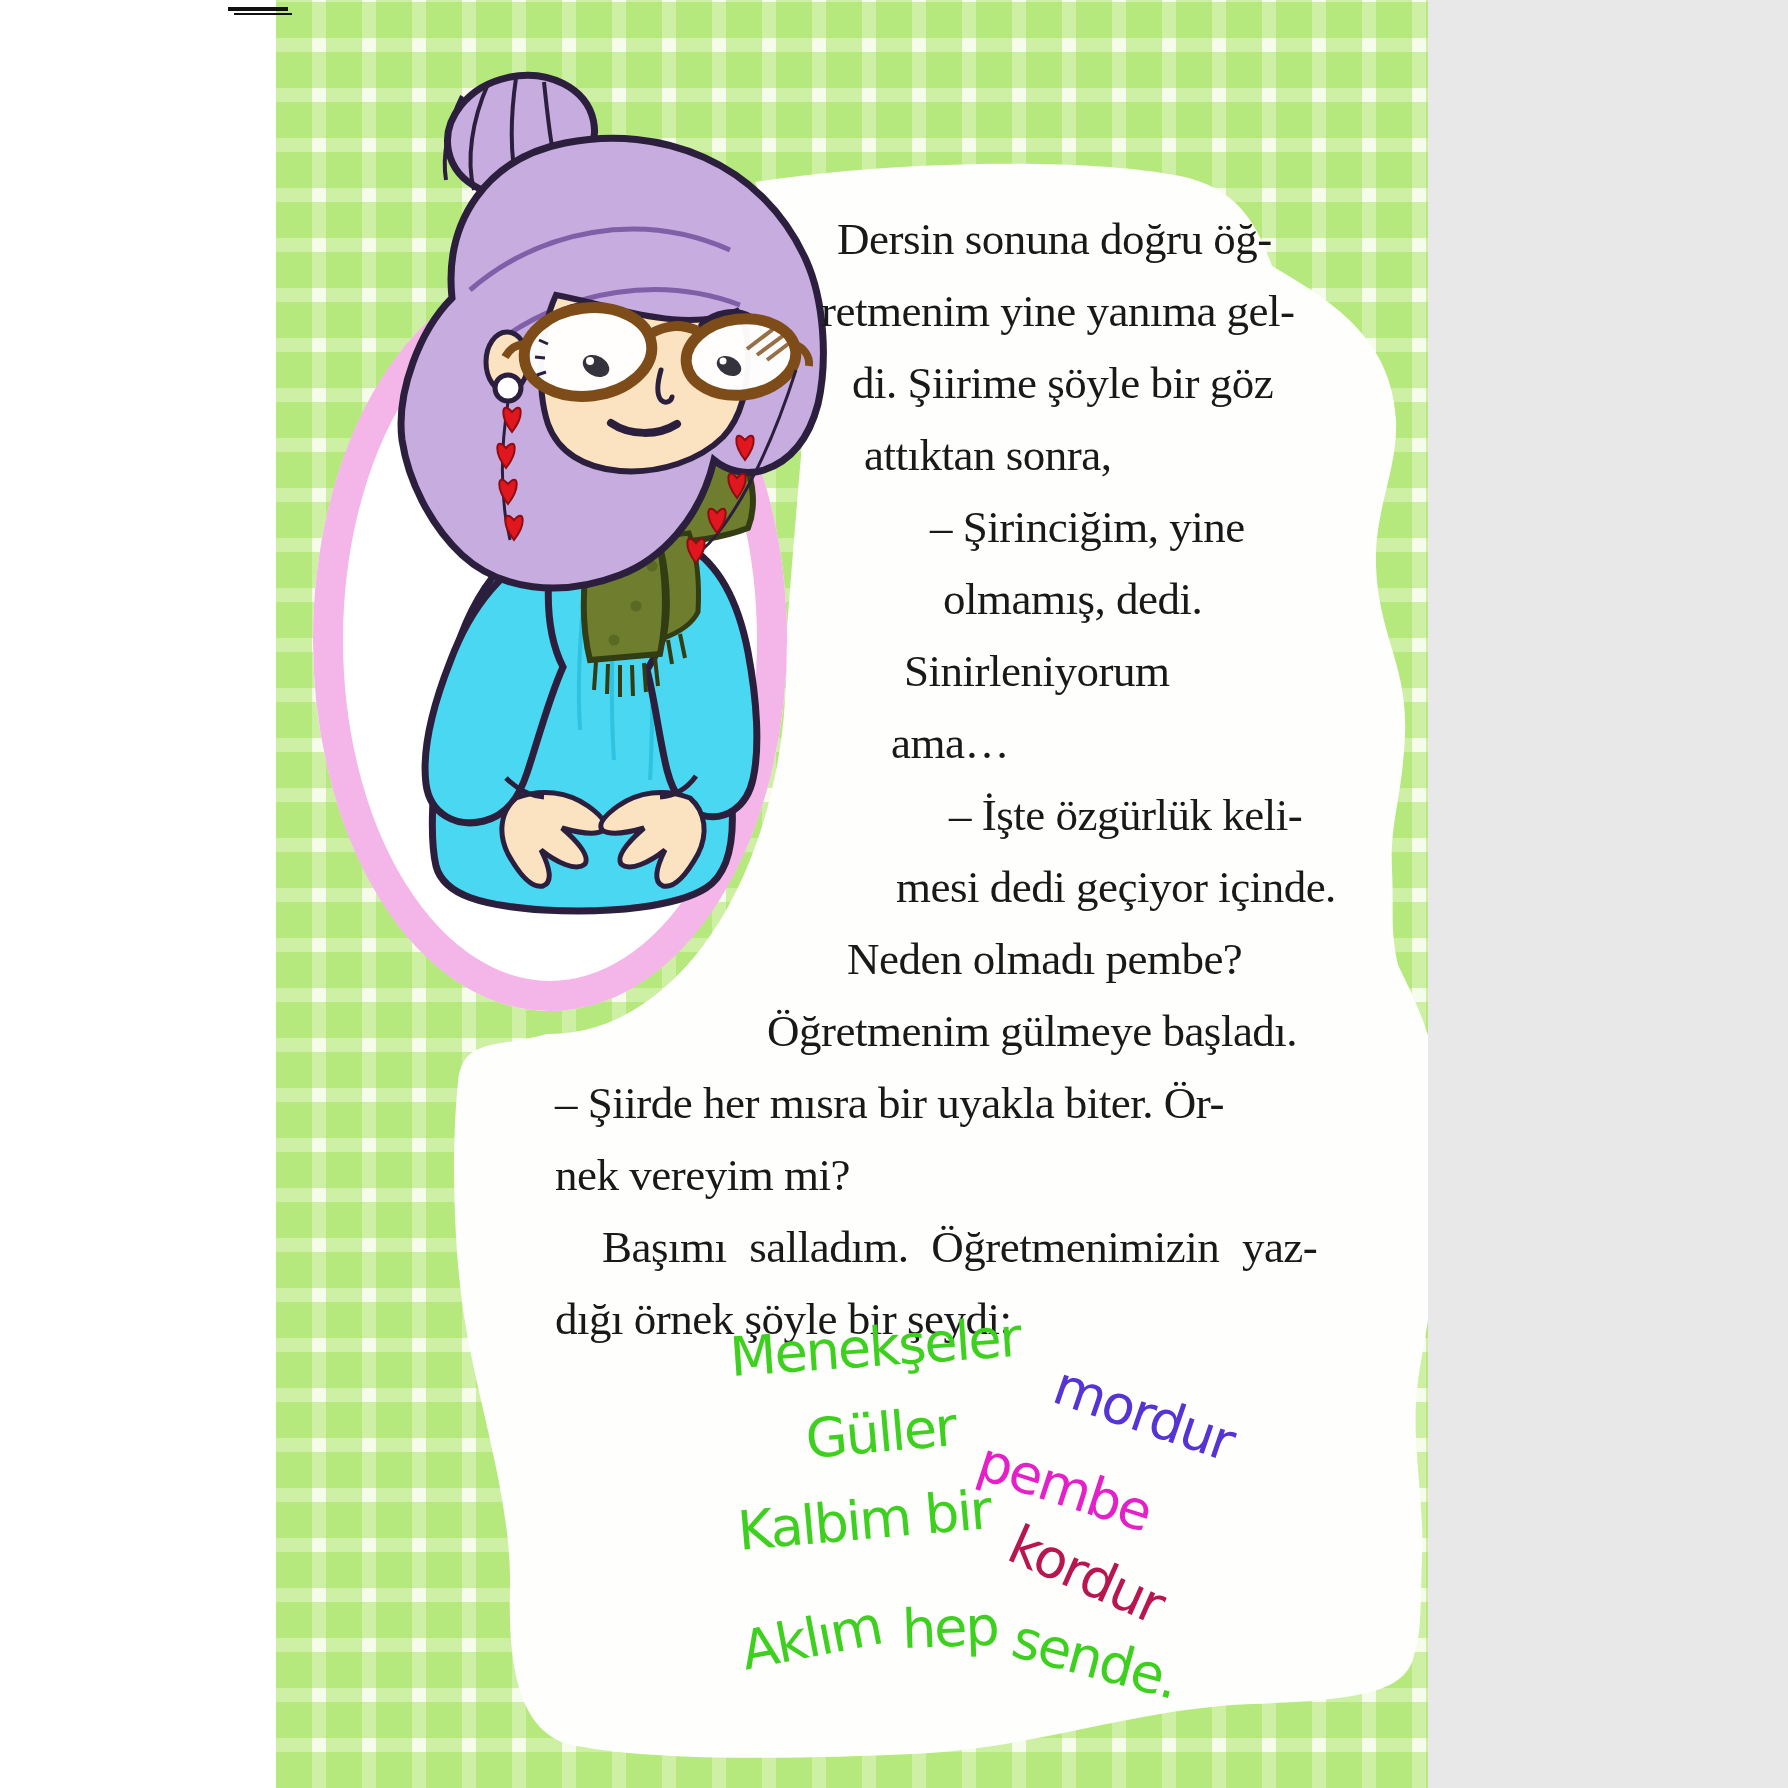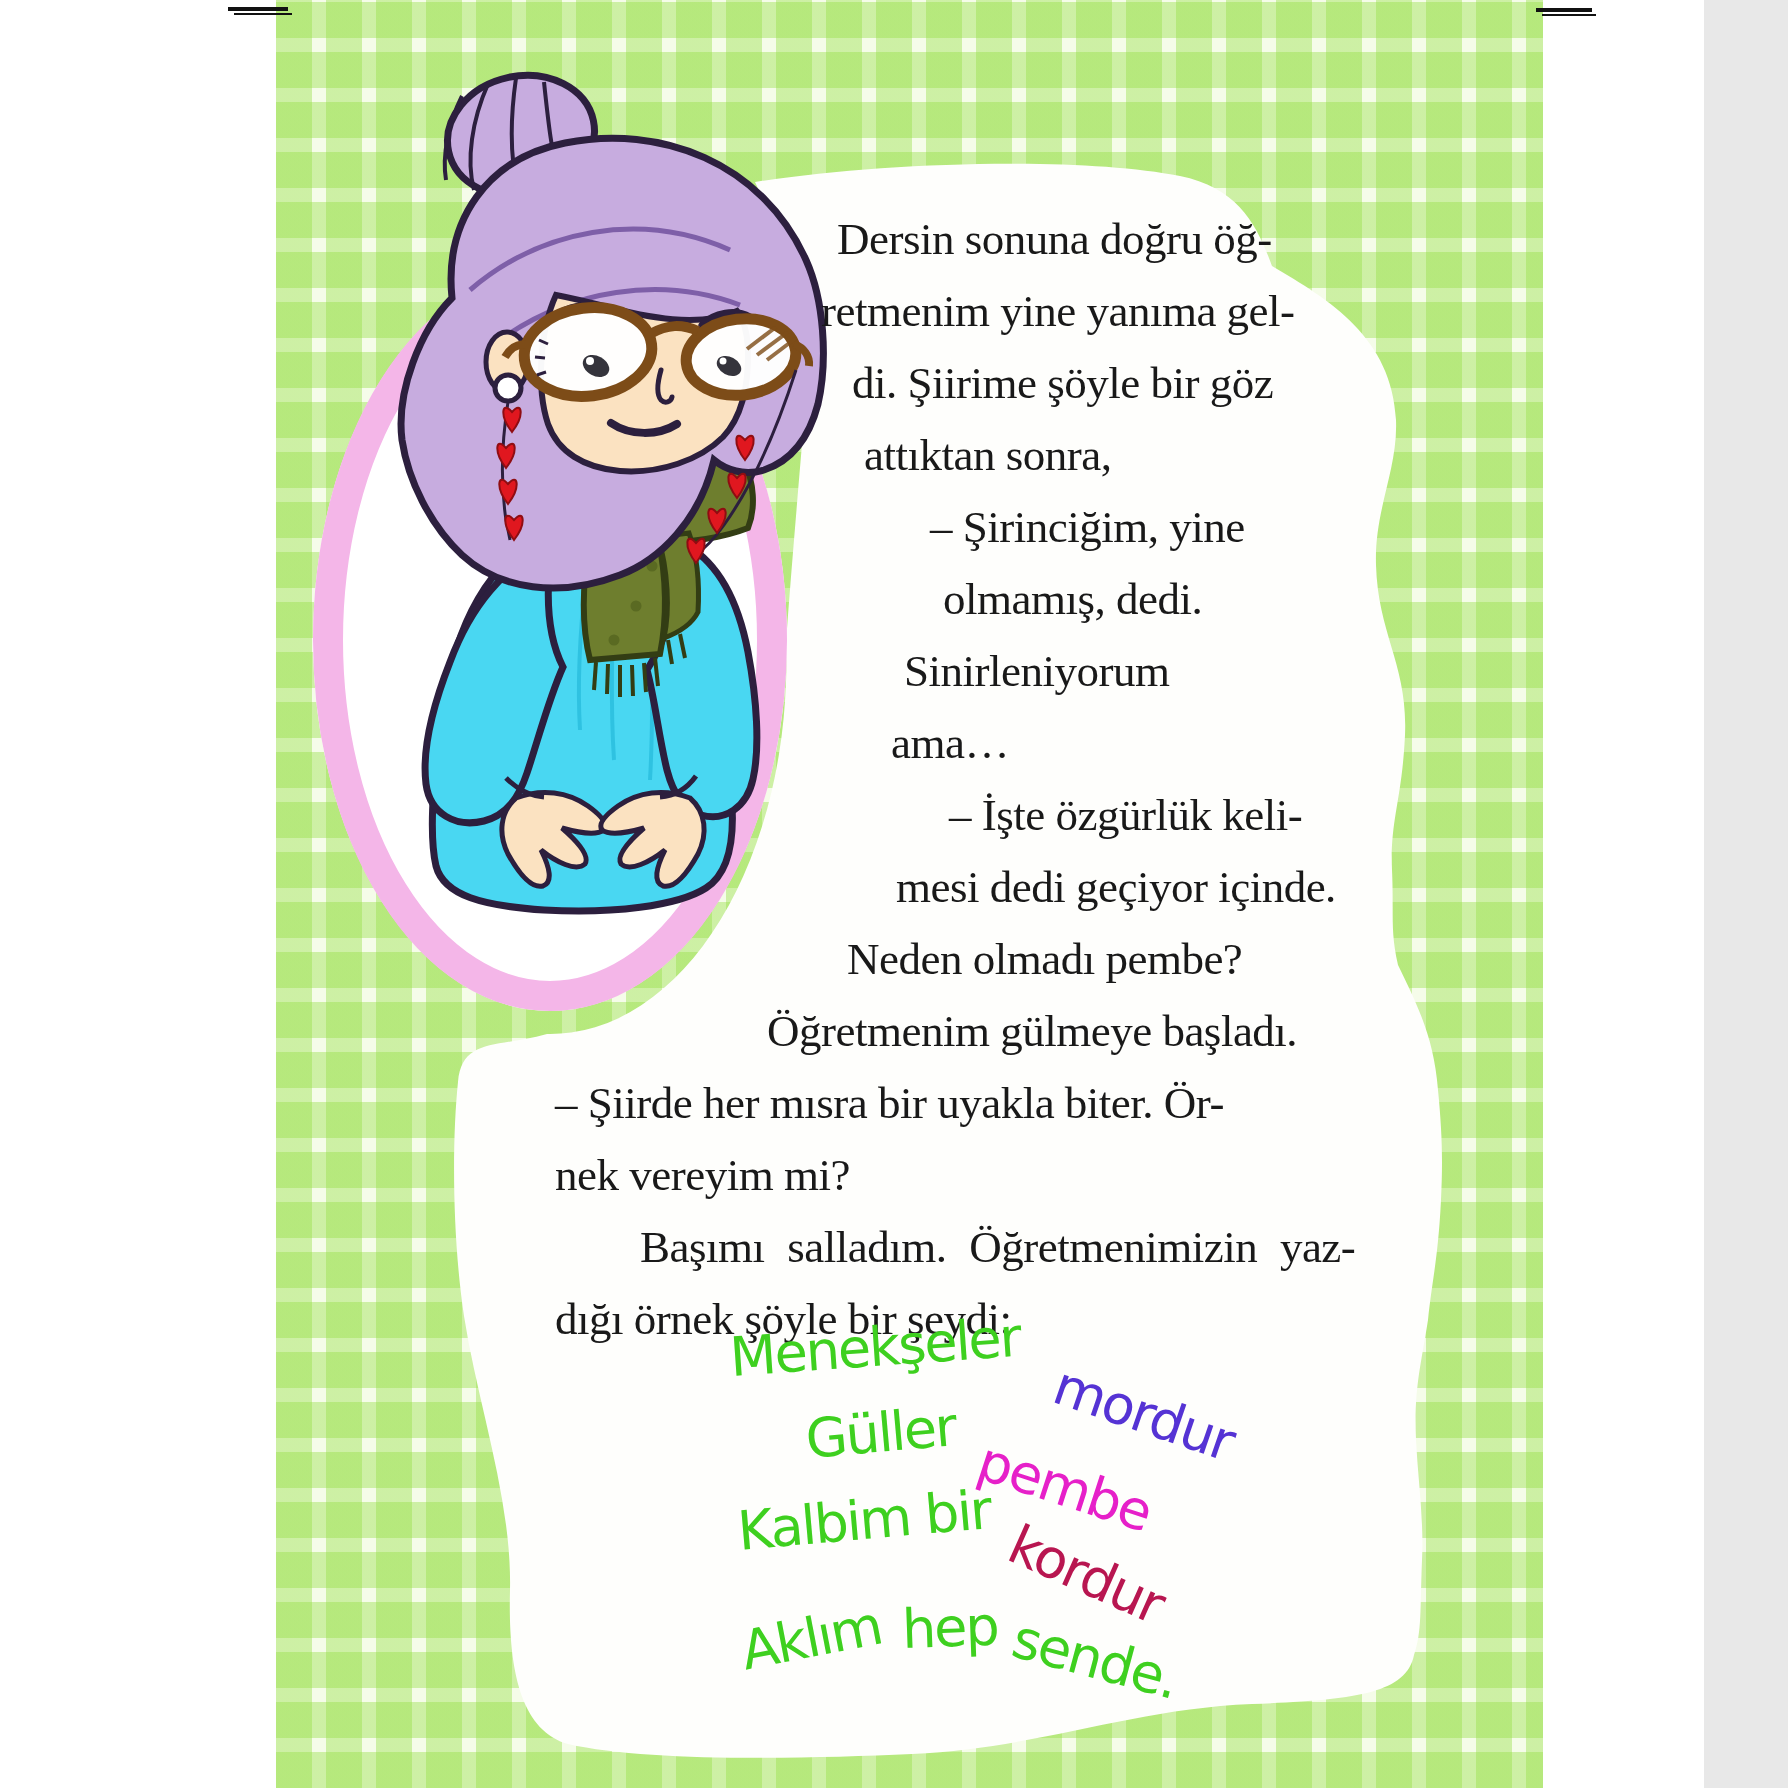--- a/index.html
+++ b/index.html
@@ -19,42 +19,42 @@
     --scarf:#6e7e2e;
     --scarf-ink:#333d14;
     --scarf-dot:#5a6a22;
     --frame:#7d4c18;
     --heart:#e0171f;
     --pupil:#35343c;
   }
   *{margin:0;padding:0;box-sizing:border-box;}
   html,body{background:#e8e8e8;}
   .canvas{
-    position:relative;width:1704px;height:1788px;
+    position:relative;width:1428px;height:1788px;
     background:var(--page-bg);overflow:hidden;
     font-family:"Liberation Serif", serif;
   }
   .gingham{
     position:absolute;left:276px;top:0;width:1267px;height:1788px;
     background-color:var(--gingham-base);
     background-image:
       repeating-linear-gradient(90deg, var(--gingham-stripe) 0 36px, rgba(0,0,0,0) 36px 50px),
       repeating-linear-gradient(0deg,  var(--gingham-stripe) 0 36px, rgba(0,0,0,0) 36px 50px);
   }
   .crop-mark{position:absolute;height:4px;background:var(--mark);}
   .crop-mark::after{content:"";position:absolute;left:6px;top:6px;right:-4px;height:2px;background:var(--mark);}
   .mark-left{left:228px;top:7px;width:60px;}
   .mark-right{left:1536px;top:8px;width:56px;}
   .art{position:absolute;left:0;top:0;width:1788px;height:1788px;}
   .story-line{
     position:absolute;white-space:pre;
     font-size:45px;line-height:62px;letter-spacing:-0.5px;
     color:var(--story-text);
   }
-  .wide{word-spacing:12px;margin-left:38px;}
+  .wide{word-spacing:12px;}
   .poem-word{
     position:absolute;white-space:pre;
     font-family:"DejaVu Sans", sans-serif;
     font-size:54px;font-weight:500;letter-spacing:-2px;
     transform-origin:left center;
   }
 </style>
 </head>
 <body>
 

